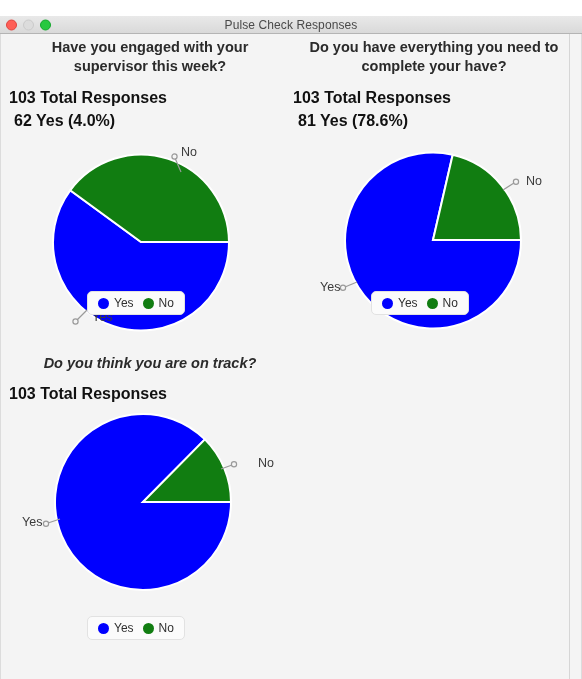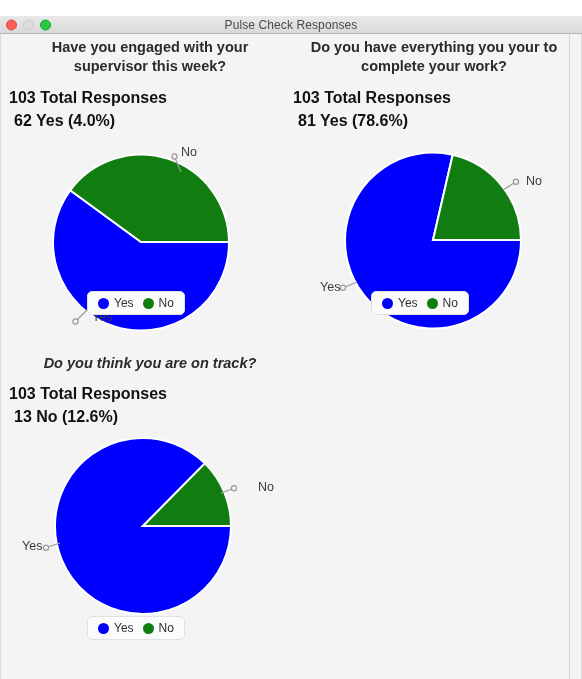--- a/index.html
+++ b/index.html
@@ -198,21 +198,21 @@
           <span class="legend-label">Yes</span>
         </span>
         <span class="legend-item">
           <span class="legend-swatch" style="background:#117d11;"></span>
           <span class="legend-label">No</span>
         </span>
       </div>
     </div>
 
     <div class="panel" style="left:292px; top:4px; width:282px;">
-      <div class="panel-title" style="padding:0 14px;">Do you have everything you your to complete your work?</div>
+      <div class="panel-title" style="padding:0 14px;">Do you have everything you need to complete your have?</div>
       <div class="panel-stats">
         <div>103 Total Responses</div>
         <div class="line2">81 Yes (78.6%)</div>
       </div>
 
       <div class="pie-wrap">
         <svg class="pie-svg" style="left:28px; top:14px;" width="224" height="188" viewBox="0 0 224 188">
 
           <path d="M 112 94 L 200 94 A 88 88 0 1 1 131.7 8.8 Z" fill="#0000ff" stroke="#ffffff" stroke-width="2"></path>
 
@@ -241,21 +241,20 @@
           <span class="legend-swatch" style="background:#117d11;"></span>
           <span class="legend-label">No</span>
         </span>
       </div>
     </div>
 
     <div class="panel" style="left:8px; top:320px; width:282px;">
       <div class="panel-title" style="padding:0 10px;font-style:italic;">Do you think you are on track?</div>
       <div class="panel-stats">
         <div>103 Total Responses</div>
-        <div class="line2">13 No (12.6%)</div>
       </div>
 
       <div class="pie-wrap" style="height:196px;">
         <svg class="pie-svg" style="left:22px; top:2px;" width="224" height="190" viewBox="0 0 224 190">
 
           <path d="M 112 95 L 200 95 A 88 88 0 1 1 173.9 32.4 Z" fill="#0000ff" stroke="#ffffff" stroke-width="2"></path>
 
           <path d="M 112 95 L 173.9 32.4 A 88 88 0 0 1 200 95 Z" fill="#117d11" stroke="#ffffff" stroke-width="2"></path>
 
           <g>

